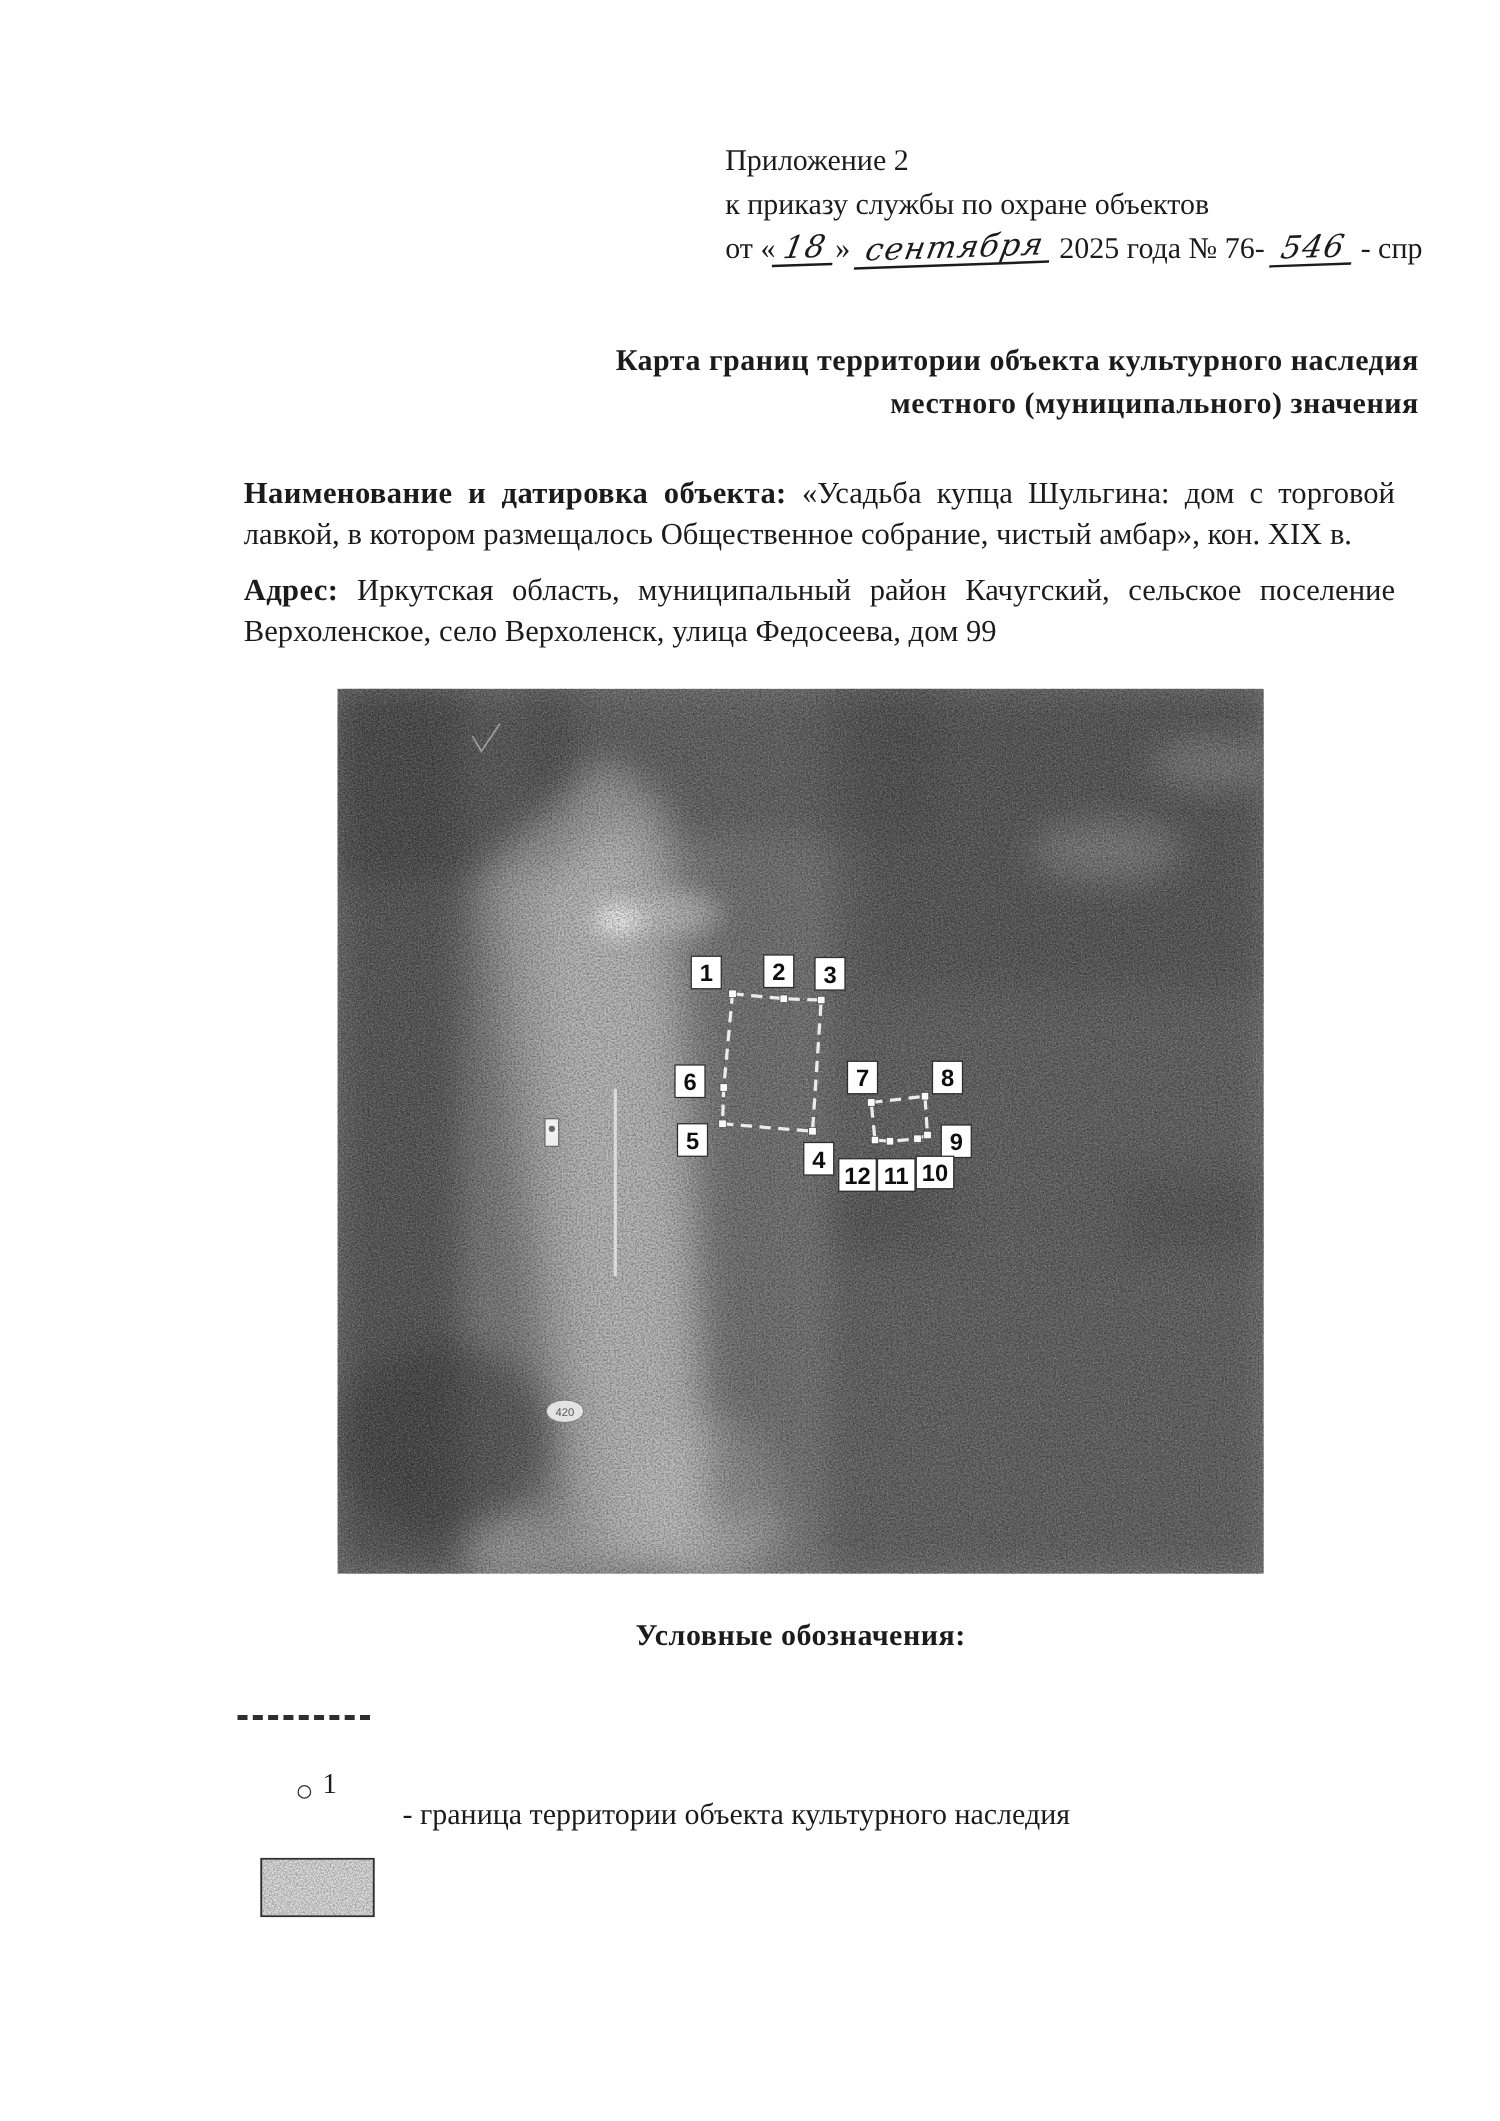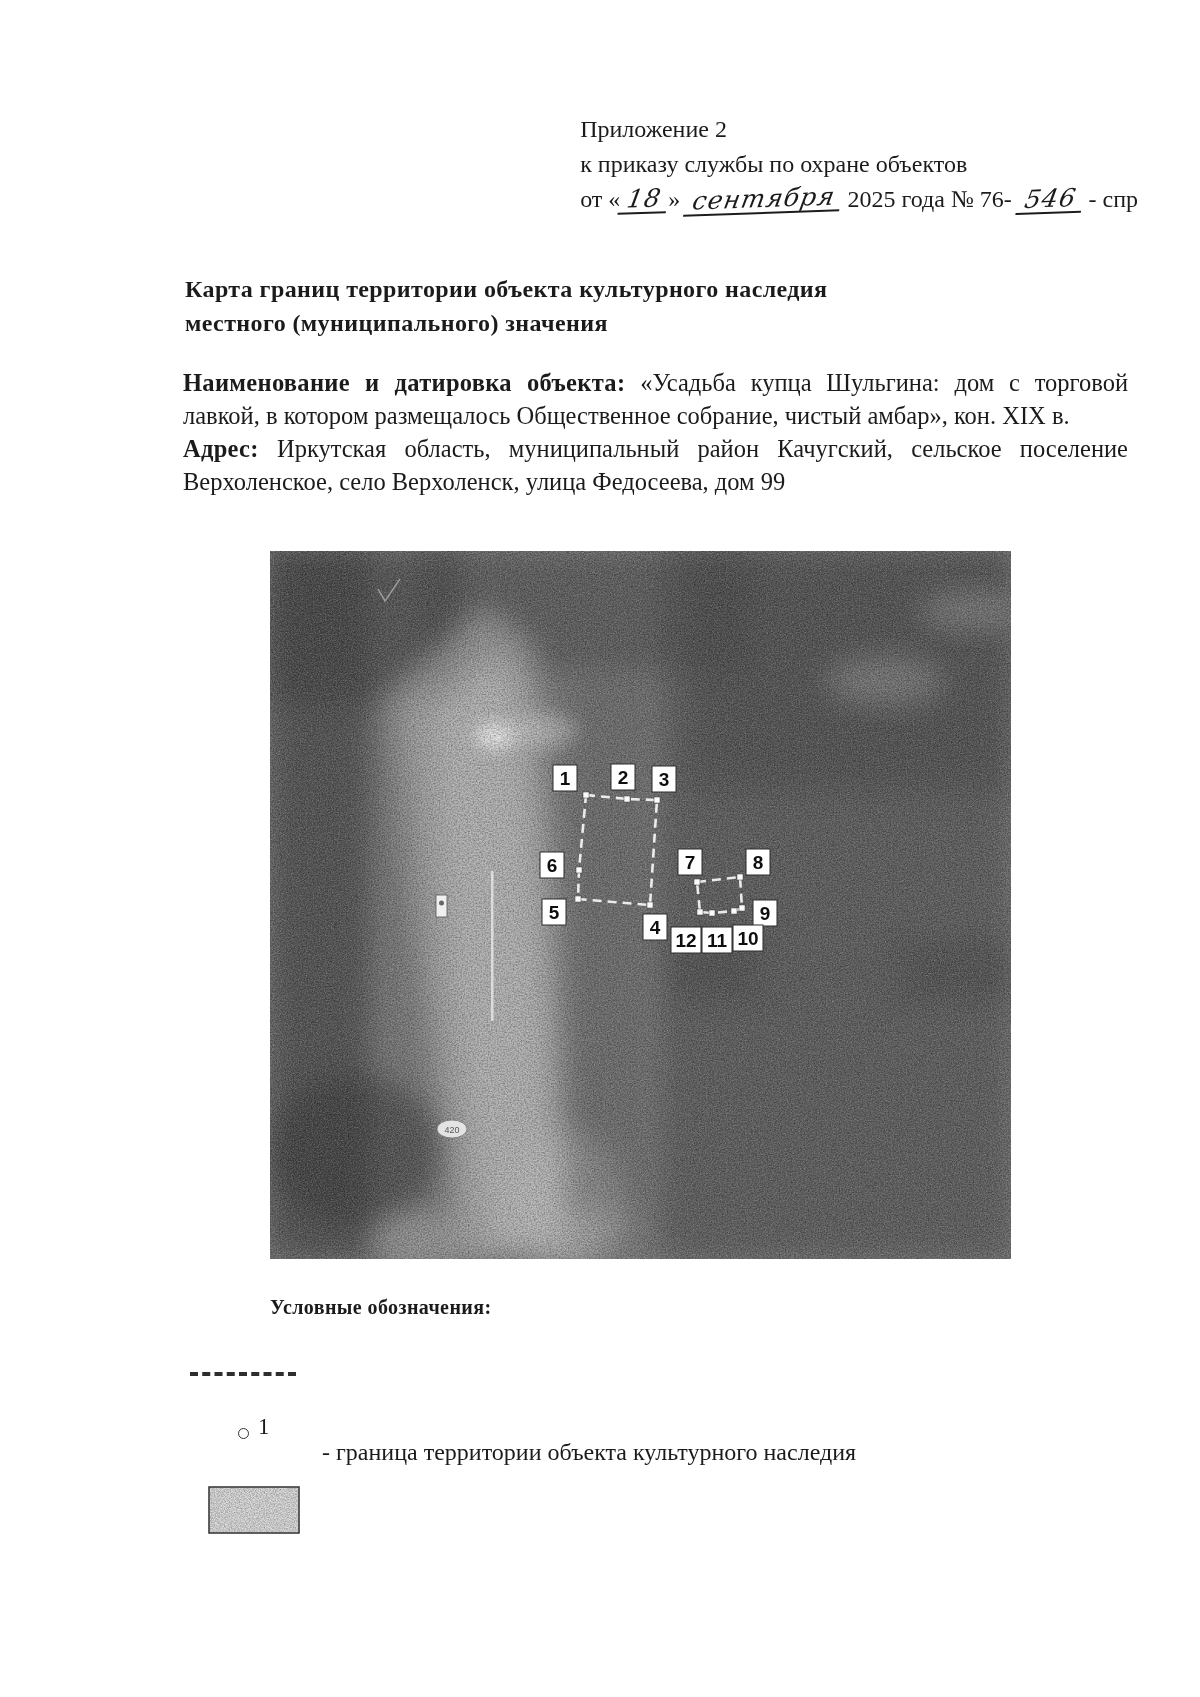--- a/index.html
+++ b/index.html
@@ -25,50 +25,50 @@
     transform:skewX(-12deg) rotate(-2deg);
     border-bottom:2px solid #1c1c1c;
     padding:0 7px;
     letter-spacing:1px;
     font-size:25px;
     line-height:26px;
   }
   
   .doc-title{
     position:absolute; top:272px; left:185px; width:950px;
-    text-align:left; font-weight:bold;
+    text-align:right; font-weight:bold;
     font-size:24px; line-height:34px;
     letter-spacing:.4px;
   }
   
   .body-text{
     position:absolute; top:366px; left:183px; width:945px;
     font-size:24.5px; line-height:33px;
     text-align:justify;
   }
-  .body-text p{margin:0;}
+  .body-text p{margin:12px;}
   .body-text b{letter-spacing:.3px;}
   
   .map-wrap{
     position:absolute; left:270px; top:551px;
     width:741px; height:708px;
   }
   .map-wrap svg{display:block;}
   .mk-rect{fill:#ffffff;stroke:#2b2b2b;stroke-width:1;}
   .mk-text{
     font-family:"Liberation Sans", sans-serif;
     font-weight:700; font-size:19px; fill:#0e0e0e;
     text-anchor:middle;
   }
   .vtx{fill:#fbfbfb;stroke:#3a3a3a;stroke-width:.5;}
   .bnd{fill:none;stroke:#f2f2f2;stroke-width:2.6;stroke-dasharray:9 6;opacity:.95;}
   
   .legend-title{
     position:absolute; top:1296px; left:270px; width:741px;
-    font-weight:bold; font-size:20px;
+    text-align:center; font-weight:bold; font-size:24px;
     letter-spacing:.4px;
   }
   .legend-text{
     position:absolute;
     font-size:24px; line-height:33px;
   }
   .lg-dash{
     position:absolute; left:190px; top:1372px; width:106px; height:0;
     border-top:4px dashed #2e2e2e;
   }

